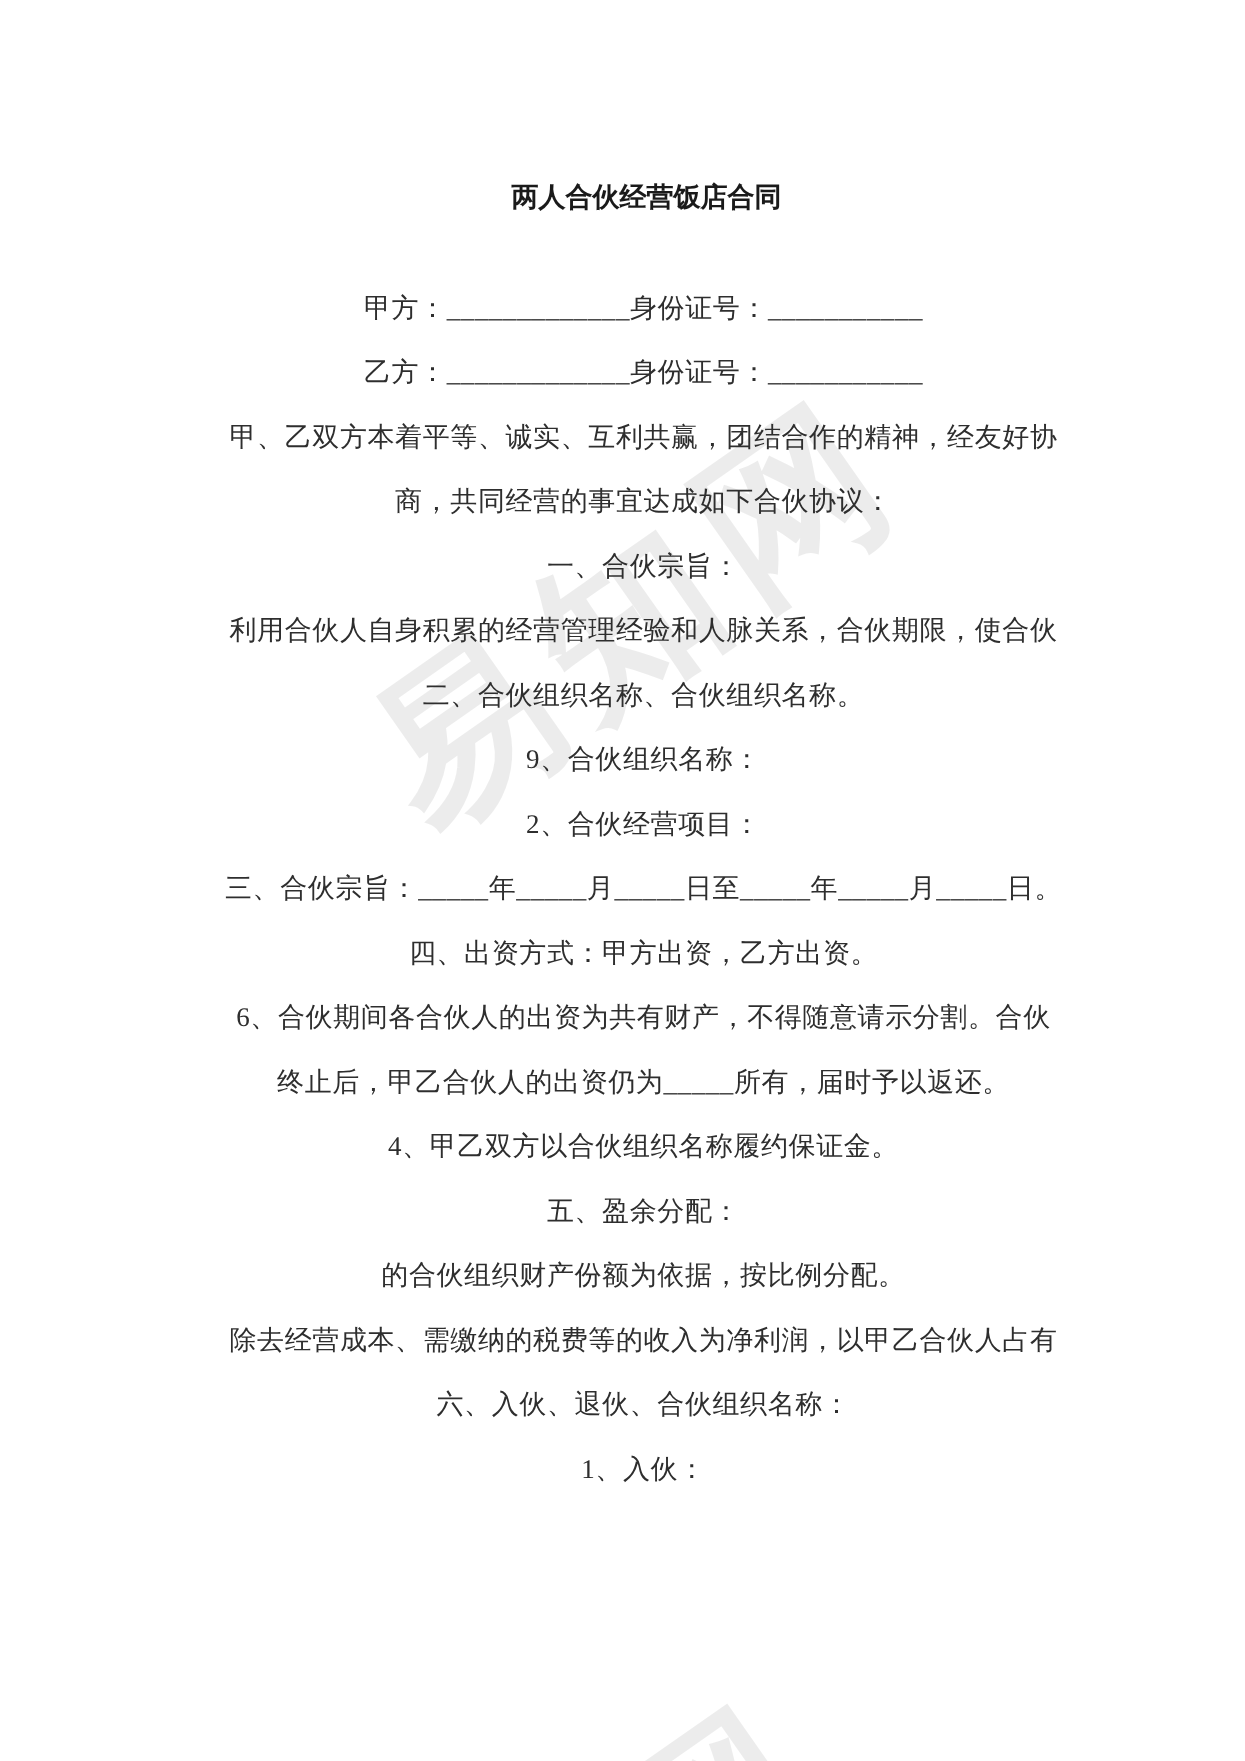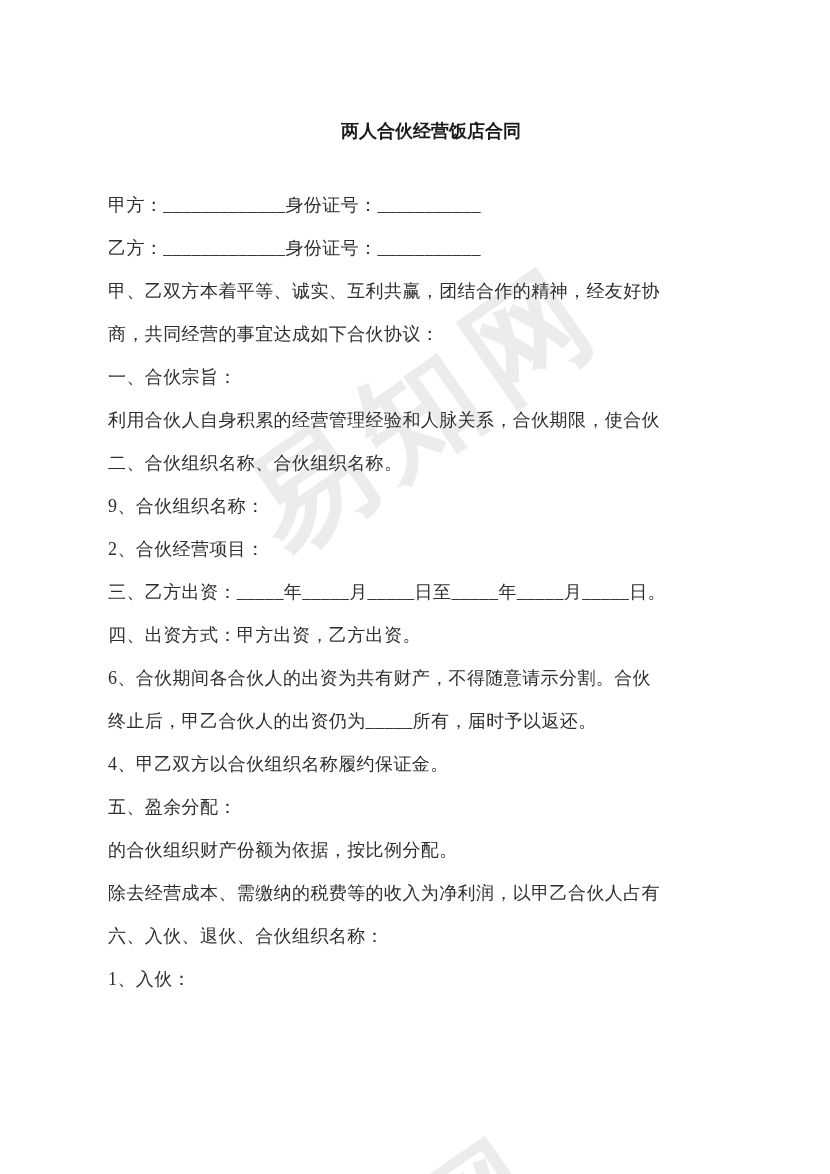--- a/index.html
+++ b/index.html
@@ -20,22 +20,23 @@
     margin: 16px;
     text-align: center;
     font-size: 18px;
     font-weight: bold;
     letter-spacing: 0px;
     color: #1a1a1a;
   }
   .content {
     position: absolute;
     top: 184px;
-    left: 108px;
+    left: 134px;
     width: 590px;
+    text-align: center;
   }
   .line {
     height: 43px;
     line-height: 43px;
     font-size: 18px;
     letter-spacing: 0.4px;
     white-space: nowrap;
     color: #2e2e2e;
   }
   .watermark {
@@ -73,21 +74,21 @@
   <div class="content">
     <div class="line">甲方：_____________身份证号：___________</div>
     <div class="line">乙方：_____________身份证号：___________</div>
     <div class="line">甲、乙双方本着平等、诚实、互利共赢，团结合作的精神，经友好协</div>
     <div class="line">商，共同经营的事宜达成如下合伙协议：</div>
     <div class="line">一、合伙宗旨：</div>
     <div class="line">利用合伙人自身积累的经营管理经验和人脉关系，合伙期限，使合伙</div>
     <div class="line">二、合伙组织名称、合伙组织名称。</div>
     <div class="line">9、合伙组织名称：</div>
     <div class="line">2、合伙经营项目：</div>
-    <div class="line">三、乙方出资：_____年_____月_____日至_____年_____月_____日。</div>
+    <div class="line">三、合伙宗旨：_____年_____月_____日至_____年_____月_____日。</div>
     <div class="line">四、出资方式：甲方出资，乙方出资。</div>
     <div class="line">6、合伙期间各合伙人的出资为共有财产，不得随意请示分割。合伙</div>
     <div class="line">终止后，甲乙合伙人的出资仍为_____所有，届时予以返还。</div>
     <div class="line">4、甲乙双方以合伙组织名称履约保证金。</div>
     <div class="line">五、盈余分配：</div>
     <div class="line">的合伙组织财产份额为依据，按比例分配。</div>
     <div class="line">除去经营成本、需缴纳的税费等的收入为净利润，以甲乙合伙人占有</div>
     <div class="line">六、入伙、退伙、合伙组织名称：</div>
     <div class="line">1、入伙：</div>
   </div>

